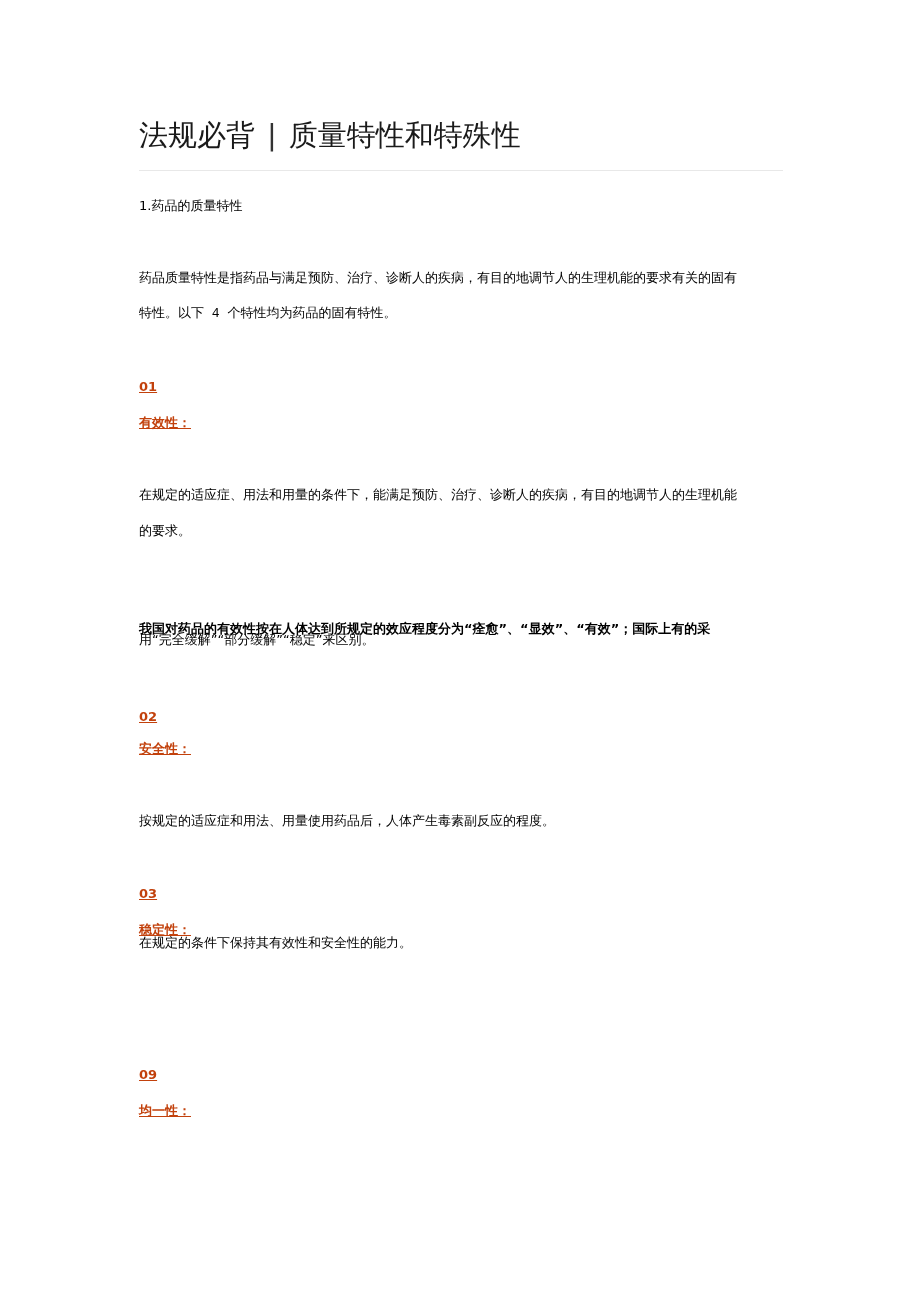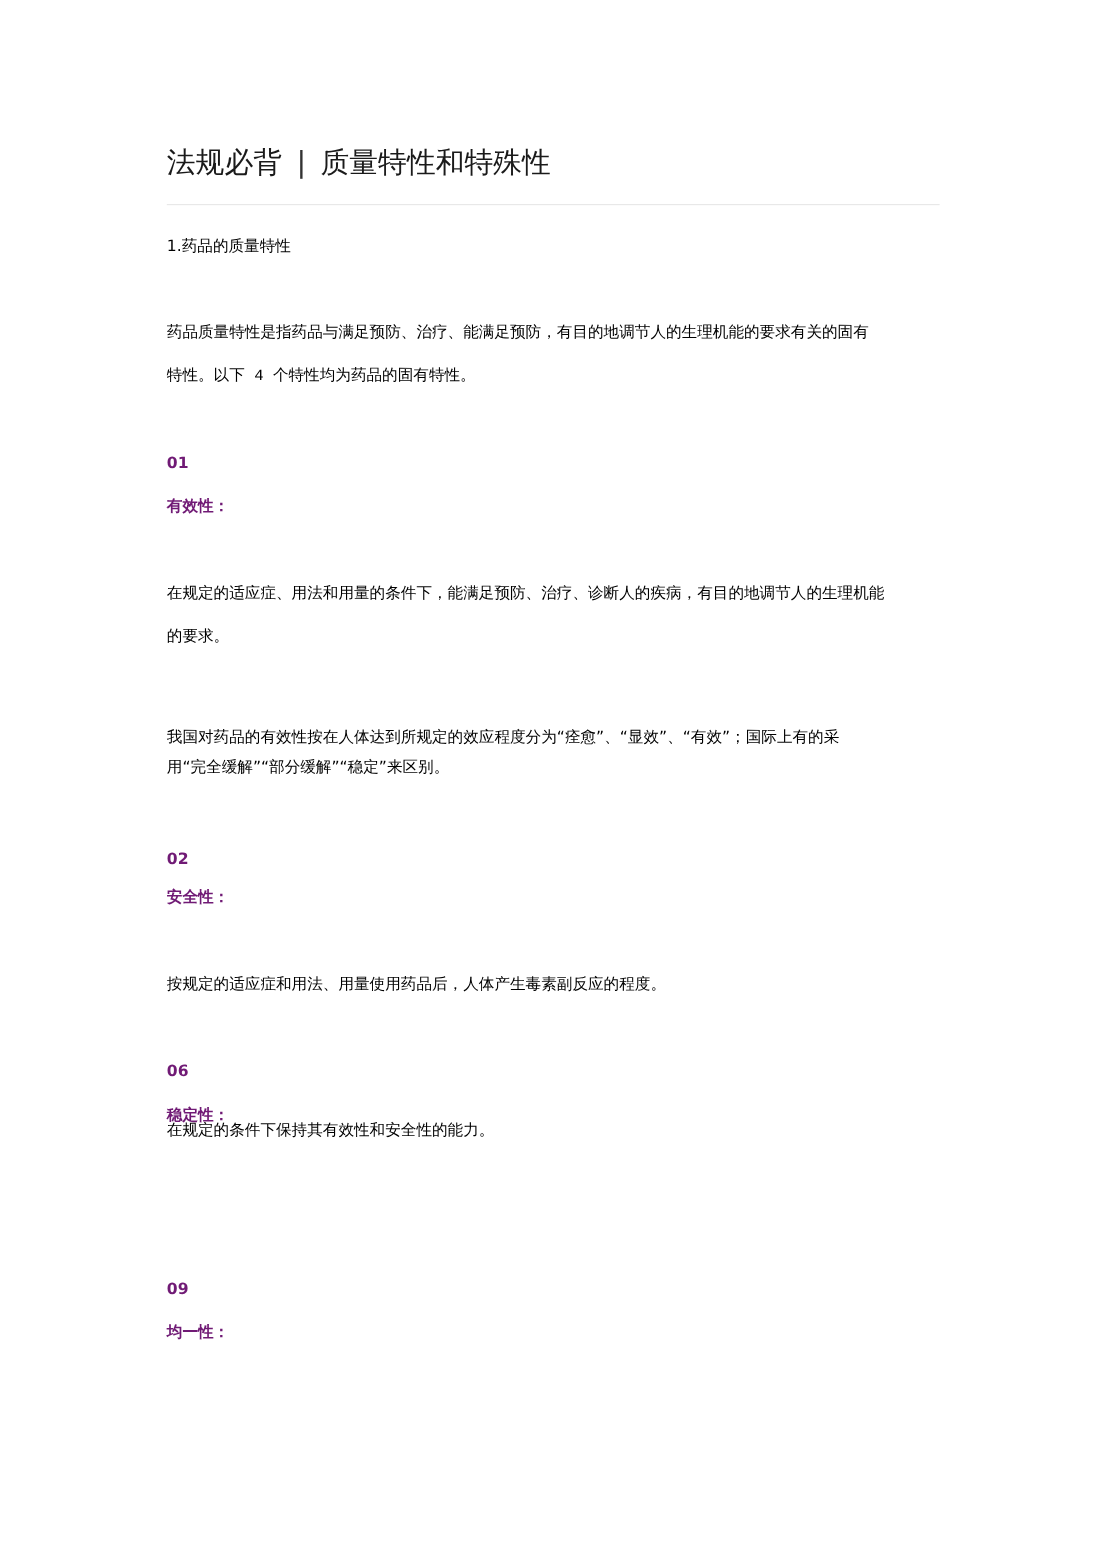--- a/index.html
+++ b/index.html
@@ -18,21 +18,21 @@
   .page {
     position: absolute;
     left: 139px;
     top: 0;
     width: 644px;
   }
   .title {
     position: absolute;
     top: 117px;
     left: 0;
-    font-size: 24px;
+    font-size: 29px;
     line-height: 36px;
     font-weight: normal;
     color: #1a1a1a;
     white-space: nowrap;
     margin: 0;
   }
   .title .sep {
     display: inline-block;
     margin: 0 12px;
     color: #333;
@@ -50,50 +50,51 @@
     position: absolute;
     left: 0;
     font-size: 13px;
     line-height: 36px;
     color: #000000;
     margin: 0;
     white-space: nowrap;
   }
   .b {
     font-weight: bold;
-    color: #701a75;
+    color: #c2410c;
+    text-decoration: underline;
   }
 </style>
 </head>
 <body>
 
 <div class="page">
 
   <h1 class="title">
     <span>法规必背</span><span class="sep">|</span><span>质量特性和特殊性</span>
   </h1>
 
   <div class="rule"></div>
 
   <p class="t" style="top:188px;">1.药品的质量特性</p>
 
-  <p class="t" style="top:260px;">药品质量特性是指药品与满足预防、治疗、能满足预防，有目的地调节人的生理机能的要求有关的固有</p>
+  <p class="t" style="top:260px;">药品质量特性是指药品与满足预防、治疗、诊断人的疾病，有目的地调节人的生理机能的要求有关的固有</p>
   <p class="t" style="top:296px;font-family:Liberation Mono, monospace;">特性。以下 4 个特性均为药品的固有特性。</p>
 
   <p class="t b" style="top:369px;">01</p>
   <p class="t b" style="top:405px;">有效性：</p>
   <p class="t" style="top:477px;">在规定的适应症、用法和用量的条件下，能满足预防、治疗、诊断人的疾病，有目的地调节人的生理机能</p>
   <p class="t" style="top:513px;">的要求。</p>
-  <p class="t" style="top:597px;">我国对药品的有效性按在人体达到所规定的效应程度分为“痊愈”、“显效”、“有效”；国际上有的采</p>
+  <p class="t" style="top:611px;font-weight:bold;">我国对药品的有效性按在人体达到所规定的效应程度分为“痊愈”、“显效”、“有效”；国际上有的采</p>
   <p class="t" style="top:622px;">用“完全缓解”“部分缓解”“稳定”来区别。</p>
 
   <p class="t b" style="top:699px;">02</p>
   <p class="t b" style="top:731px;">安全性：</p>
   <p class="t" style="top:803px;">按规定的适应症和用法、用量使用药品后，人体产生毒素副反应的程度。</p>
 
-  <p class="t b" style="top:876px;">06</p>
+  <p class="t b" style="top:876px;">03</p>
   <p class="t b" style="top:912px;">稳定性：</p>
   <p class="t" style="top:925px;">在规定的条件下保持其有效性和安全性的能力。</p>
 
   <p class="t b" style="top:1057px;">09</p>
   <p class="t b" style="top:1093px;">均一性：</p>
 
 </div>
 
 </body></html>

